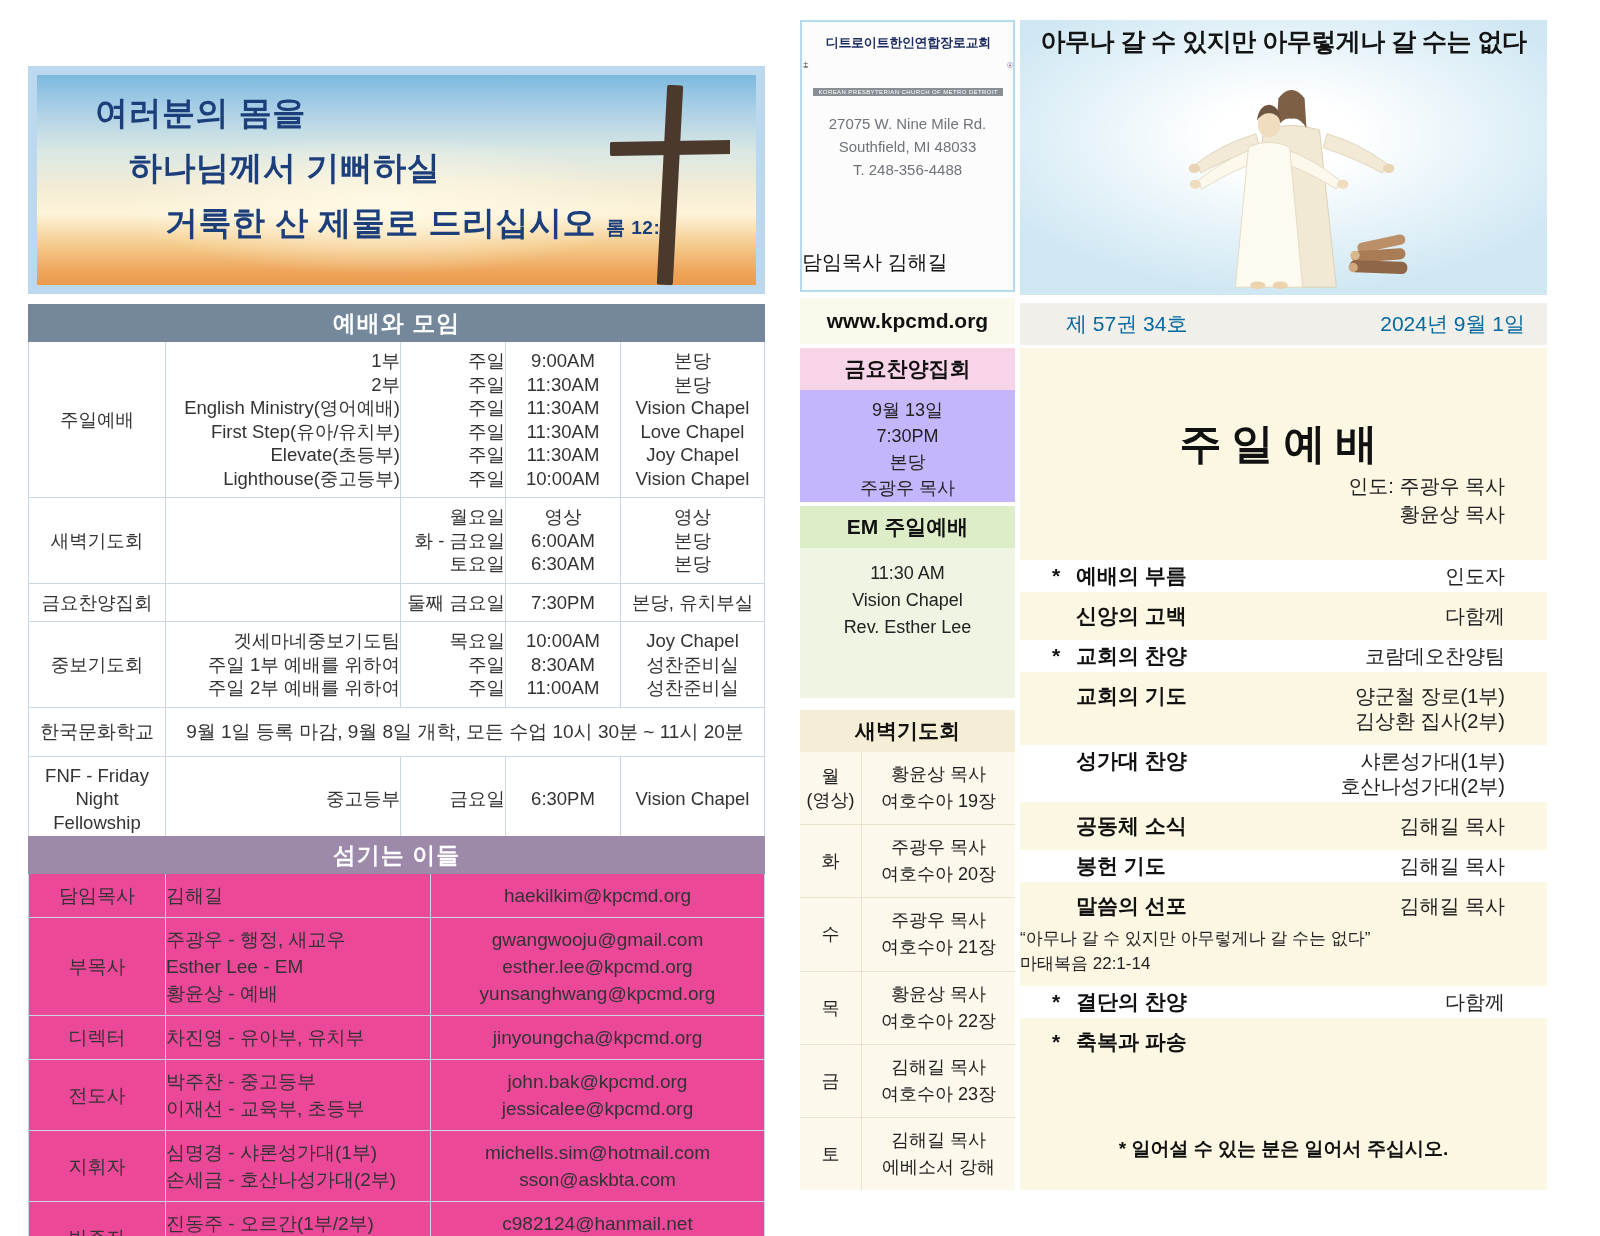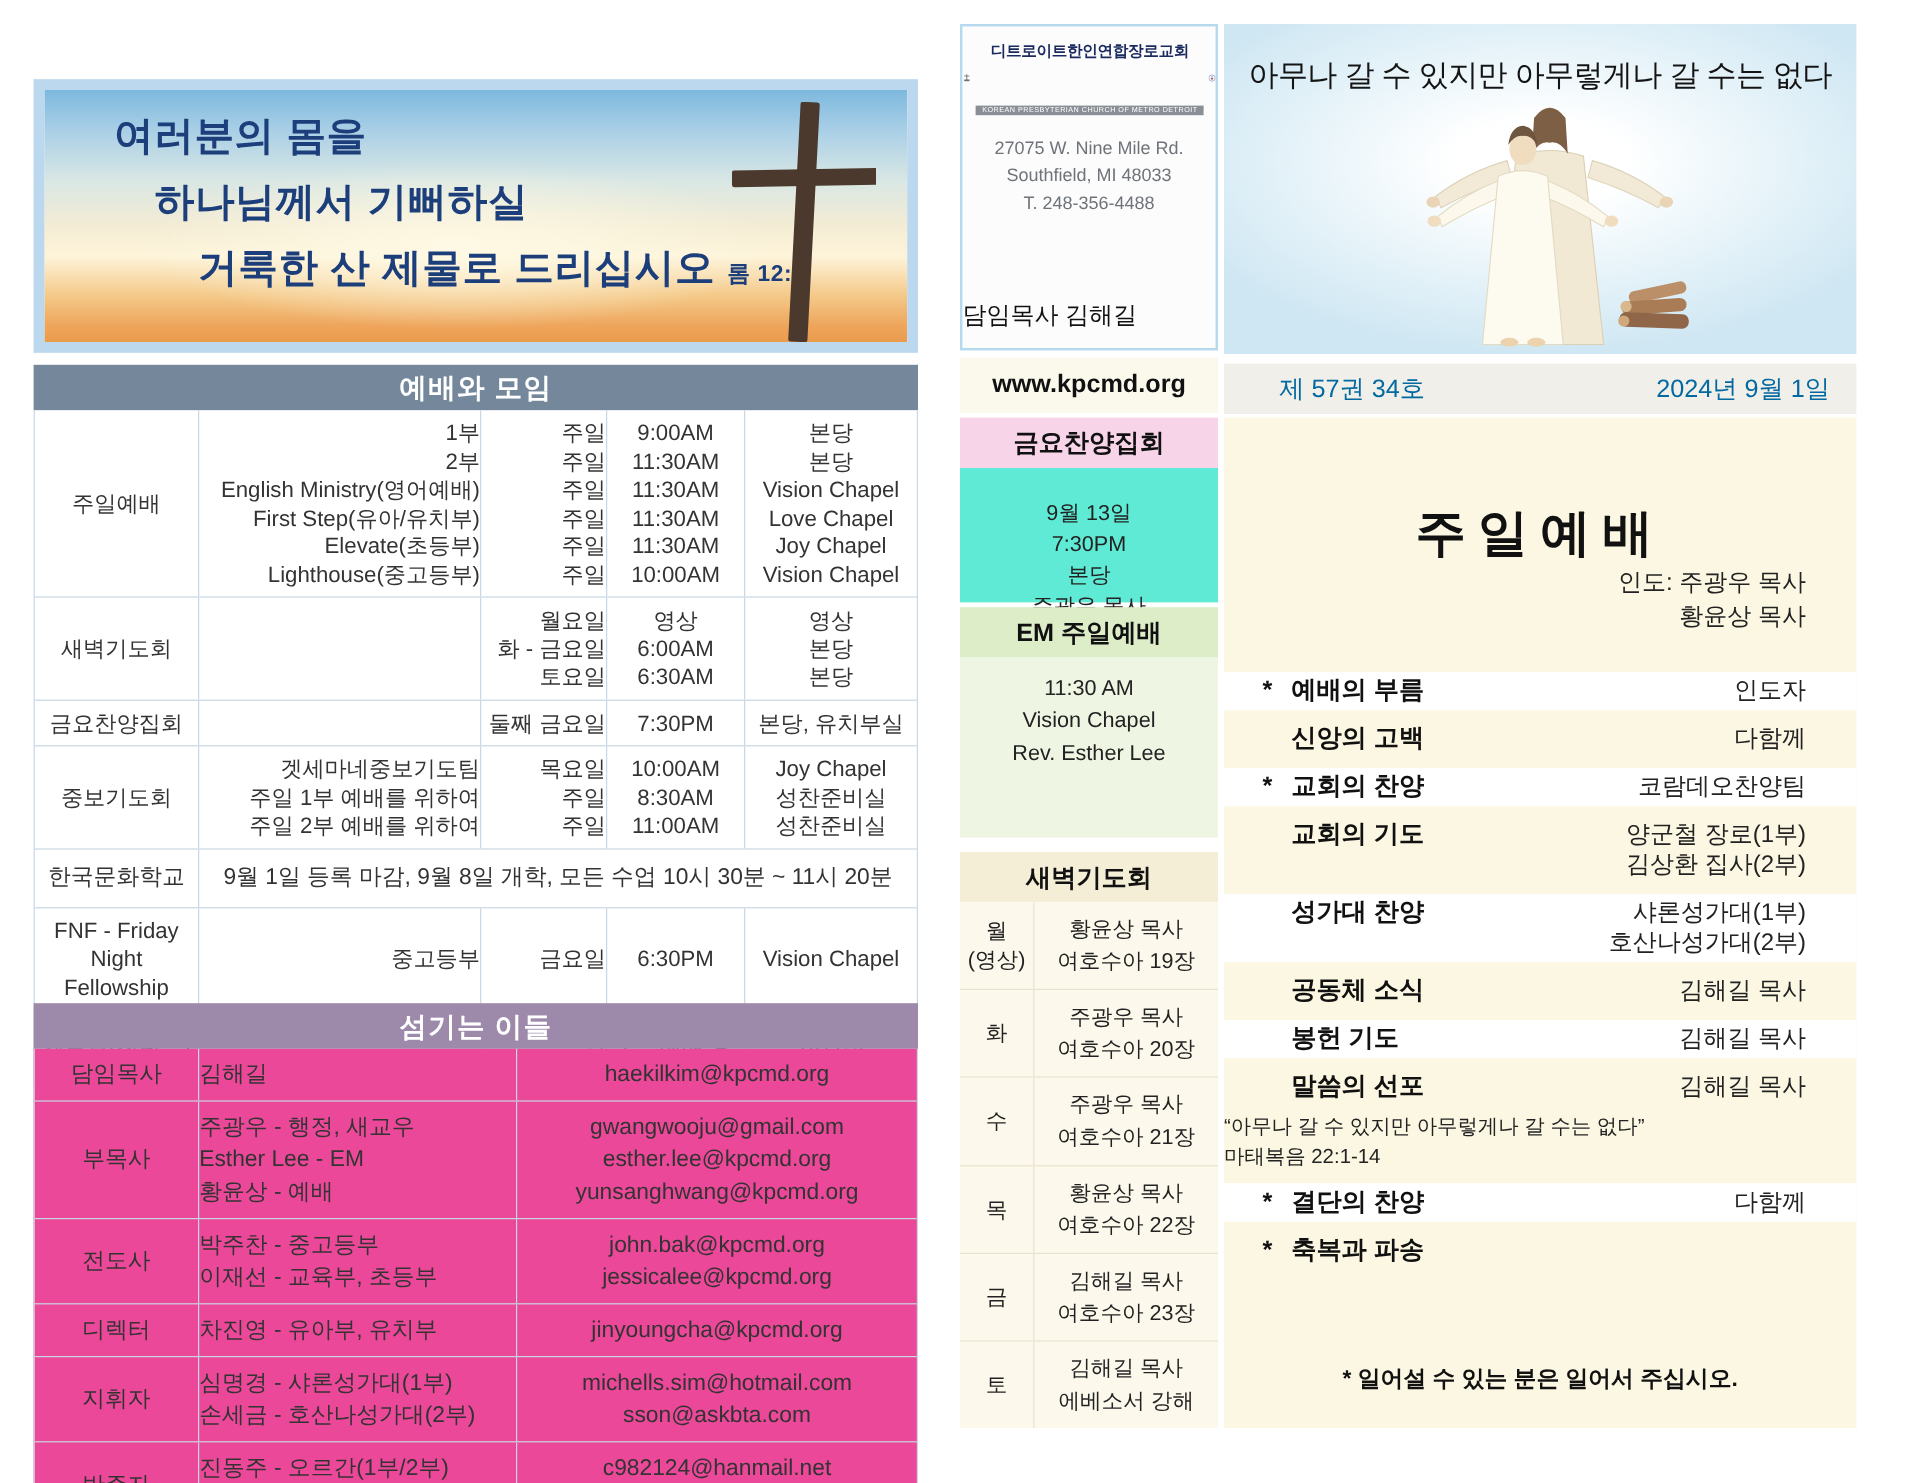--- a/index.html
+++ b/index.html
@@ -56,39 +56,39 @@
   .logo-text{display:flex;flex-direction:column;align-items:center;gap:35px;}
   .logo-kr{font-size:13px;font-weight:700;color:#1b2a5e;white-space:nowrap;letter-spacing:-0.3px;}
   .logo-en{background:#8a8f96;color:#fff;font-size:6px;letter-spacing:.4px;padding:1px 5px;margin-top:1px;white-space:nowrap;}
   .addr{margin-top:16px;text-align:center;font-size:15px;line-height:23px;color:#6f737a;white-space:pre-line;}
   .pastor{position:absolute;left:0;bottom:14px;width:100%;font-size:20px;font-weight:400;color:#111;}
 
   .www-strip{position:absolute;left:0;top:298px;width:215px;height:46px;background:#fbf8ec;display:flex;align-items:center;justify-content:center;
              font-size:21px;font-weight:800;color:#111;}
   .side-head{position:absolute;left:0;width:215px;height:42px;display:flex;align-items:center;justify-content:center;font-size:21px;font-weight:800;color:#111;}
   .fp-head{top:348px;background:#f8d4e8;}
-  .fp-body{position:absolute;left:0;top:390px;width:215px;height:112px;background:#5eead4;text-align:center;font-size:18px;line-height:26px;color:#222;
-           white-space:pre-line;padding-top:24px;box-sizing:border-box;}
+  .fp-body{position:absolute;left:0;top:390px;width:215px;height:112px;background:#c4b5fd;text-align:center;font-size:18px;line-height:26px;color:#222;
+           white-space:pre-line;padding-top:7px;box-sizing:border-box;}
   .em-head{top:506px;background:#dcedc8;}
   .em-body{position:absolute;left:0;top:548px;width:215px;height:150px;background:#eef5e2;text-align:center;font-size:18px;line-height:27px;color:#222;
            white-space:pre-line;padding-top:12px;box-sizing:border-box;}
   .dawn-head{top:710px;background:#f5eed6;}
   .dawn-table{position:absolute;left:0;top:752px;width:215px;height:438px;background:#fcf9ec;display:flex;flex-direction:column;}
   .dawn-row{flex:1;display:grid;grid-template-columns:62px 1fr;border-bottom:1px solid #e9e2cd;}
   .dawn-row:last-child{border-bottom:none;}
   .dawn-day{display:flex;align-items:center;justify-content:center;text-align:center;font-size:18px;line-height:24px;color:#222;
             border-right:1px solid #e9e2cd;white-space:pre-line;}
   .dawn-info{display:flex;align-items:center;justify-content:center;text-align:center;font-size:18px;line-height:27px;color:#222;white-space:pre-line;}
 
   
   .main-col{position:absolute;left:1020px;top:0;width:527px;height:1236px;}
   .main-banner{position:absolute;left:0;top:20px;width:527px;height:275px;
         background:radial-gradient(ellipse 62% 58% at 50% 42%, #ffffff 22%, #eaf5fa 55%, #cfe7f3 100%);
         overflow:hidden;}
-  .main-banner-title{margin-top:26px;text-align:center;font-size:25px;font-weight:400;color:#141414;letter-spacing:-0.5px;white-space:nowrap;}
+  .main-banner-title{margin-top:5px;text-align:center;font-size:25px;font-weight:700;color:#141414;letter-spacing:-0.5px;white-space:nowrap;}
   .jesus{position:absolute;left:50%;transform:translateX(-50%);bottom:6px;}
 
   .vol-strip{position:absolute;left:0;top:303px;width:527px;height:42px;background:#f1efe9;display:flex;align-items:center;justify-content:space-between;
              box-sizing:border-box;padding:0 22px 0 46px;font-size:21px;color:#0369a1;}
 
   .worship{position:absolute;left:0;top:348px;width:527px;height:842px;background:#fbf7e2;overflow:hidden;}
   .w-title{margin-top:68px;text-align:center;font-size:42px;font-weight:800;letter-spacing:10px;color:#111;}
   .w-leaders{text-align:right;padding-right:42px;font-size:20px;line-height:28px;color:#222;white-space:pre-line;}
   .order-list{margin-top:32px;}
   .order-row{display:flex;justify-content:space-between;align-items:flex-start;padding:3px 42px 3px 32px;margin-bottom:8px;}
@@ -218,30 +218,30 @@
       <div class="t2-row">
         <div class="c-role">부목사</div>
         <div class="c-names">주광우 - 행정, 새교우
 Esther Lee - EM
 황윤상 - 예배</div>
         <div class="c-emails">gwangwooju@gmail.com
 esther.lee@kpcmd.org
 yunsanghwang@kpcmd.org</div>
       </div>
       <div class="t2-row">
+        <div class="c-role">디렉터</div>
+        <div class="c-names">차진영 - 유아부, 유치부</div>
+        <div class="c-emails">jinyoungcha@kpcmd.org</div>
+      </div>
+      <div class="t2-row">
         <div class="c-role">전도사</div>
         <div class="c-names">박주찬 - 중고등부
 이재선 - 교육부, 초등부</div>
         <div class="c-emails">john.bak@kpcmd.org
 jessicalee@kpcmd.org</div>
-      </div>
-      <div class="t2-row">
-        <div class="c-role">디렉터</div>
-        <div class="c-names">차진영 - 유아부, 유치부</div>
-        <div class="c-emails">jinyoungcha@kpcmd.org</div>
       </div>
       <div class="t2-row">
         <div class="c-role">지휘자</div>
         <div class="c-names">심명경 - 샤론성가대(1부)
 손세금 - 호산나성가대(2부)</div>
         <div class="c-emails">michells.sim@hotmail.com
 sson@askbta.com</div>
       </div>
       <div class="t2-row">
         <div class="c-role">반주자</div>

